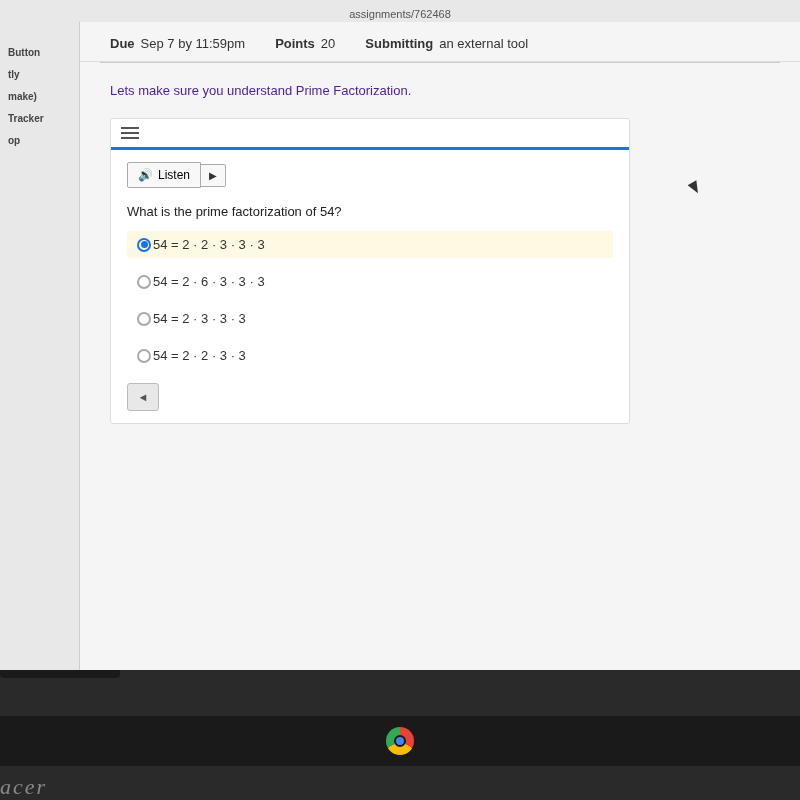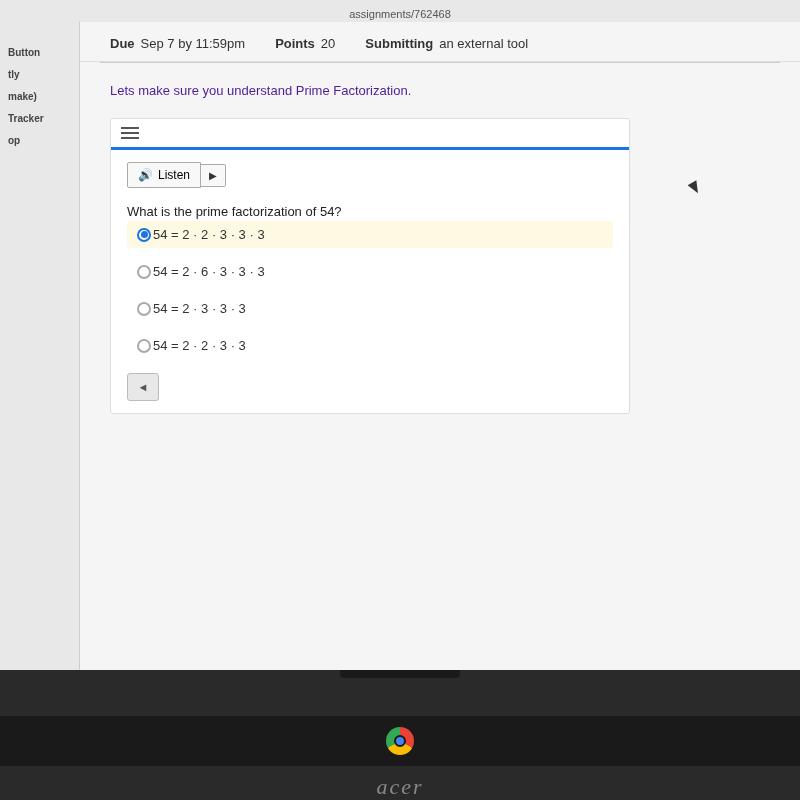--- a/index.html
+++ b/index.html
@@ -183,21 +183,21 @@
       color: #333;
     }
 
     .speaker-icon {
       font-size: 12px;
     }
 
     .question-text {
       font-size: 13px;
       color: #222;
-      margin-bottom: 2px;
+      margin-bottom: 12px;
     }
 
     
     .options-list {
       list-style: none;
       display: flex;
       flex-direction: column;
       gap: 10px;
     }
 
@@ -272,21 +272,21 @@
     
     .laptop-bezel {
       position: absolute;
       bottom: 0;
       left: 0;
       right: 0;
       height: 130px;
       background: #2a2a2a;
       display: flex;
       flex-direction: column;
-      align-items: center;
+      align-items: flex-start;
     }
 
     .laptop-notch {
       width: 120px;
       height: 8px;
       background: #1a1a1a;
       border-radius: 0 0 4px 4px;
       margin-top: 0;
     }
 

